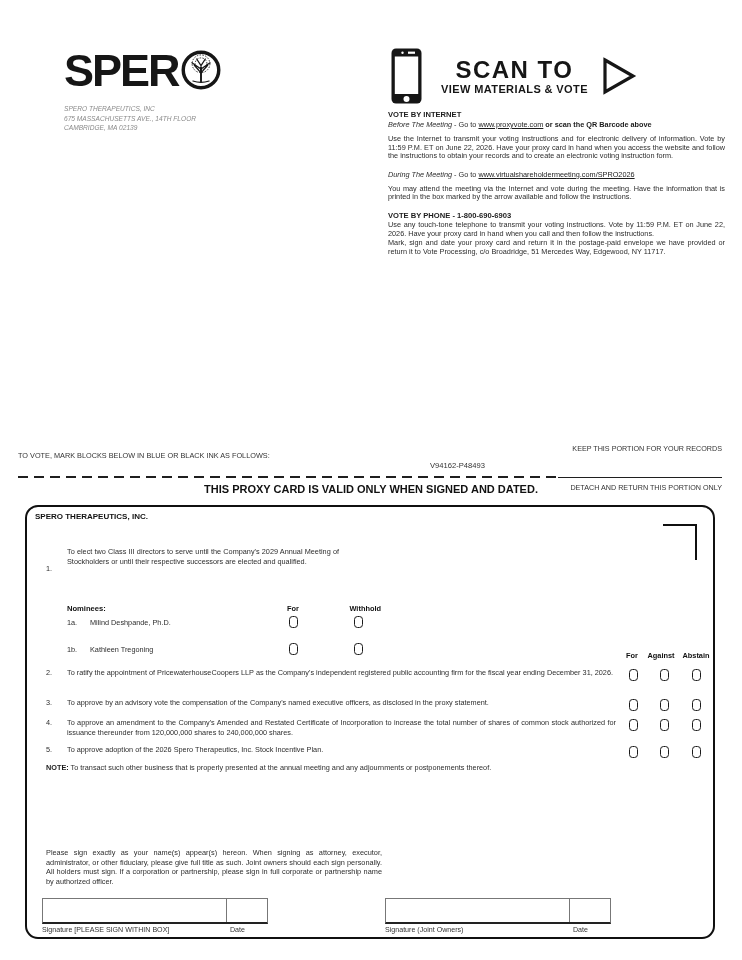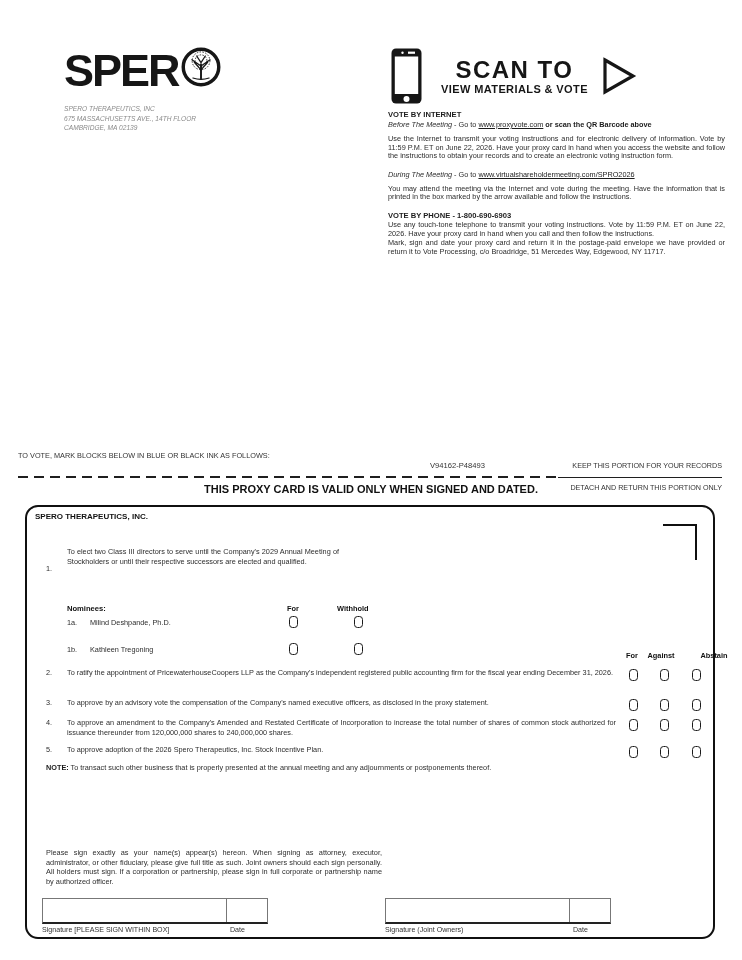--- a/index.html
+++ b/index.html
@@ -1,21 +1,21 @@
 <!DOCTYPE html>
 <html><head>
 <meta charset="utf-8">
 <style>
   * { margin:0; padding:0; box-sizing:border-box; }
   html,body { width:742px; height:960px; background:#fff; font-family:"Liberation Sans", sans-serif; color:#2a2a2a; }
   .page { position:relative; width:742px; height:960px; background:#fff; overflow:hidden; }
 
   
   .logo { position:absolute; left:64px; top:48px; width:210px; }
-  .logo-row { display:flex; align-items:flex-start; }
+  .logo-row { display:flex; align-items:center; }
   .logo-word { font-size:45px; font-weight:900; letter-spacing:-2px; color:#161616; line-height:1; }
   .logo-tree { margin-left:1px; margin-top:-2px; }
   .logo-sub { font-size:20.5px; font-weight:400; letter-spacing:3.1px; color:#8f8f8f; margin-top:0px; }
   .logo-address { margin-top:11px; font-style:italic; font-size:6.6px; color:#8a8a8a; line-height:9.5px; }
 
   
   .scan { position:absolute; left:390px; top:47px; display:flex; align-items:center; }
   .scan-text { margin-left:18px; text-align:center; color:#161616; }
   .scan-line1 { font-size:24px; font-weight:800; letter-spacing:1.5px; line-height:1; }
   .scan-line2 { font-size:11px; font-weight:700; letter-spacing:.4px; margin-top:1px; }
@@ -28,50 +28,50 @@
   .ins-line i { font-style:italic; }
   .url { font-weight:400; text-decoration:underline; color:#1c1c1c; cursor:pointer; }
   .b { font-weight:700; color:#1c1c1c; }
   .ins-p { font-size:7.3px; line-height:8.6px; text-align:justify; margin-top:6px; color:#2d2d2d; }
   .mt8 { margin-top:9px; }
   .mt1 { margin-top:1px; }
 
   
   .mark-instruction { position:absolute; left:18px; top:451px; font-size:7.3px; color:#333; }
   .control-number { position:absolute; left:430px; top:461px; font-size:7.6px; color:#333; }
-  .keep-portion { position:absolute; right:20px; top:461px; font-size:7.2px; color:#333;padding-left:12px; }
+  .keep-portion { position:absolute; right:20px; top:444px; font-size:7.2px; color:#333;padding-left:12px; }
   .dash-line { position:absolute; left:18px; top:476px; width:538px; height:2.4px;
                background:repeating-linear-gradient(90deg,#1f1f1f 0 10px,transparent 10px 16px); }
   .keep-underline { position:absolute; left:558px; top:477px; width:164px; border-top:1.6px solid #1f1f1f; }
   .valid-notice { position:absolute; left:0; top:483px; width:742px; text-align:center; font-size:11px; font-weight:700; color:#111; }
   .detach-portion { position:absolute; right:20px; top:483px; font-size:7.2px; color:#333; }
 
   
   .card { position:absolute; left:25px; top:505px; width:690px; height:434px;
           border:2.6px solid #101010; border-radius:13px; background:#fff; }
   .company { position:absolute; left:8px; top:5px; font-size:8px; font-weight:700; color:#111; }
   .corner-mark { position:absolute; left:636px; top:17px; width:34px; height:36px;
                  border-top:2.6px solid #101010; border-right:2.6px solid #101010; }
   .recommendation { position:absolute; left:19px; top:25px; width:250px; font-size:7.9px; font-weight:700;
                     color:#111; line-height:10px; text-align:justify; }
   .prop-num { position:absolute; font-size:7.3px; color:#2d2d2d; }
   .prop-text { position:absolute; font-size:7.3px; line-height:9.7px; text-align:justify; color:#2d2d2d; }
   .p1-text { left:40px; top:40px; width:272px; }
   .nominees-label { position:absolute; left:40px; top:97px; font-size:7.6px; font-weight:700; color:#111; }
   .col-for { position:absolute; left:249px; top:97px; width:34px; text-align:center; font-size:7.4px; font-weight:700; color:#111; }
-  .col-withhold { position:absolute; left:310px; top:97px; width:44px; text-align:left; font-size:7.4px; font-weight:700; color:#111; }
+  .col-withhold { position:absolute; left:310px; top:97px; width:44px; text-align:right; font-size:7.4px; font-weight:700; color:#111; }
   .nom-id { position:absolute; left:40px; font-size:7.3px; color:#2d2d2d; }
   .nom-name { position:absolute; left:63px; font-size:7.3px; color:#2d2d2d; }
 
   .cb { position:absolute; width:9px; height:12px; border:1.9px solid #1a1a1a; border-radius:3.5px; background:#fff; }
 
   .faa-header { position:absolute; top:144px; font-size:7.4px; font-weight:700; color:#111; }
   .faa-for { left:594px; width:22px; text-align:center; }
   .faa-against { left:614px; width:40px; text-align:center; }
-  .faa-abstain { left:666px; width:42px; text-align:center; }
+  .faa-abstain { left:648px; width:42px; text-align:center; }
 
   .p-text { left:40px; width:549px; }
   .note-line { position:absolute; left:19px; top:256px; width:620px; font-size:7.3px; color:#2d2d2d; }
   .note-line .b { font-size:7.3px; }
 
   .sign-instructions { position:absolute; left:19px; top:341px; width:336px; font-size:7.35px; line-height:9.6px;
                        text-align:justify; color:#2d2d2d; }
 
   .sig-group { position:absolute; top:391px; width:226px; }
   .sig-left { left:15px; } .sig-right { left:358px; }

